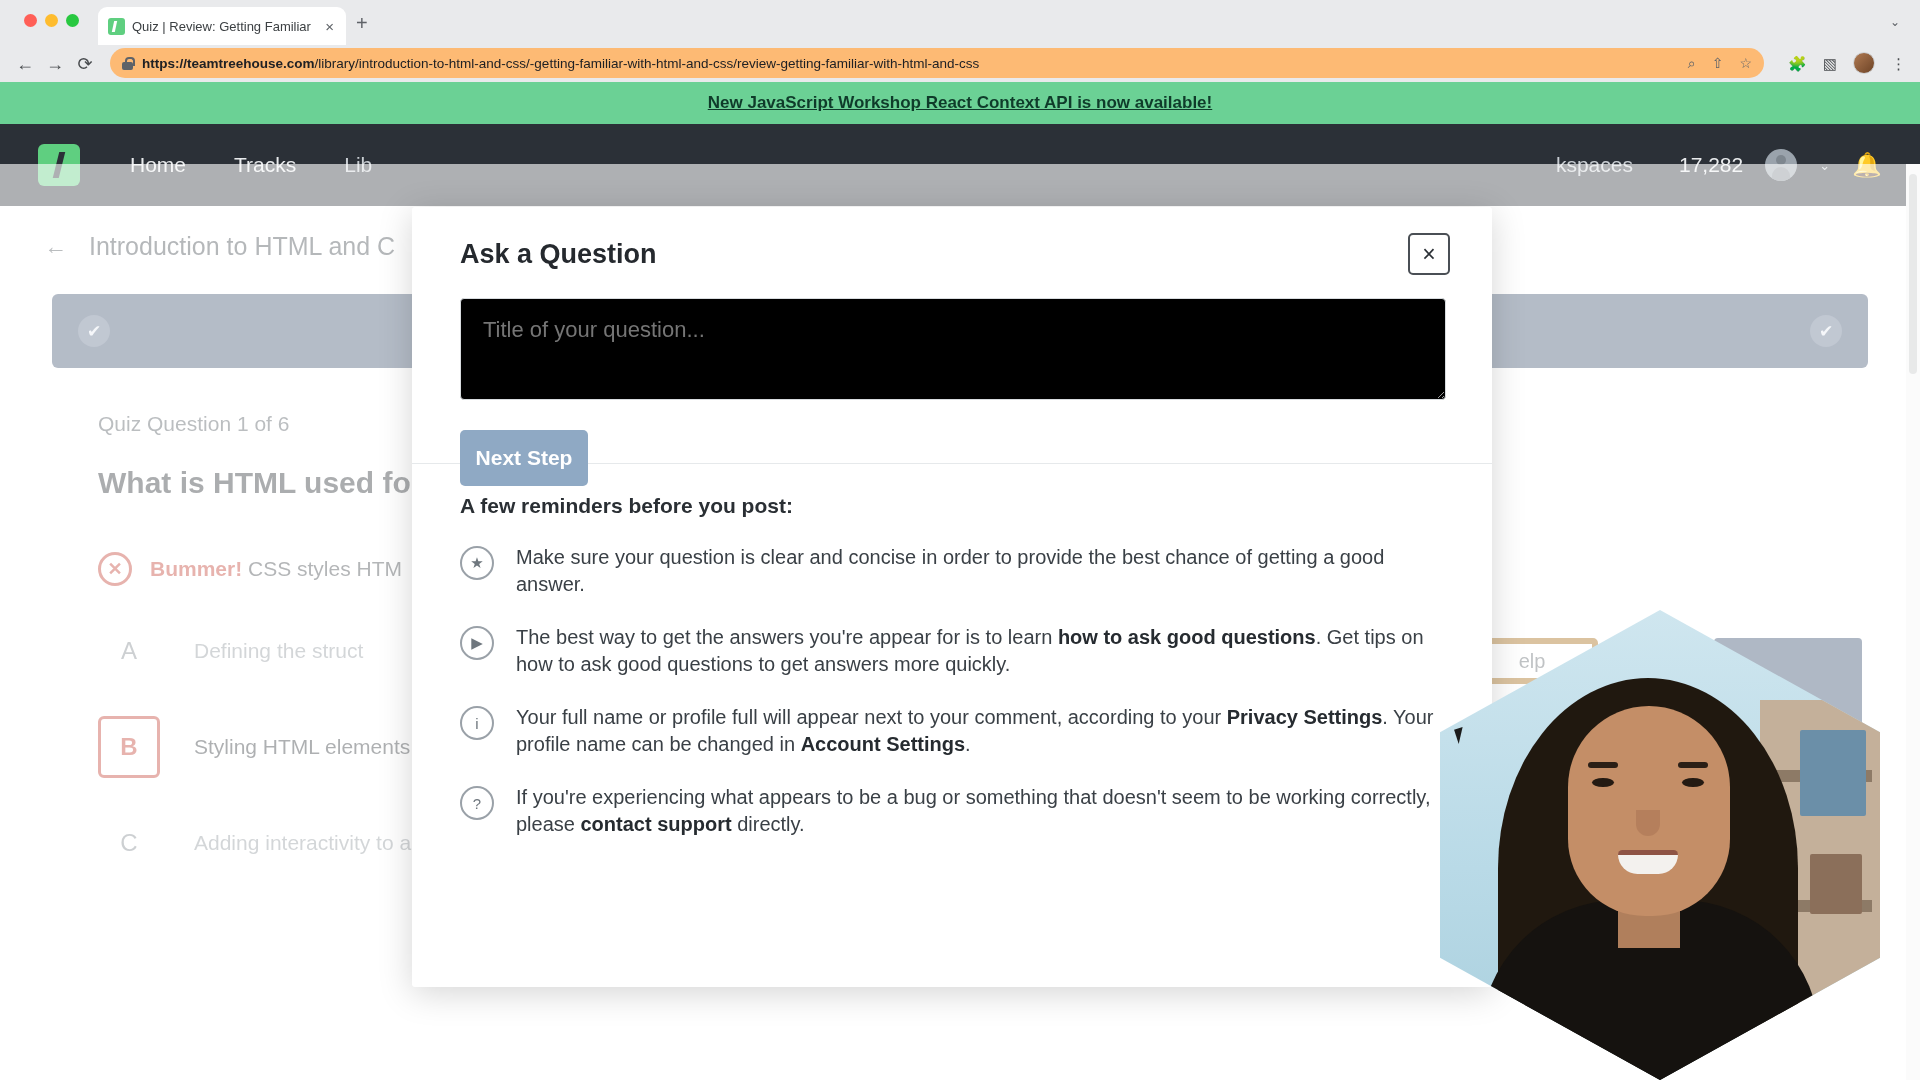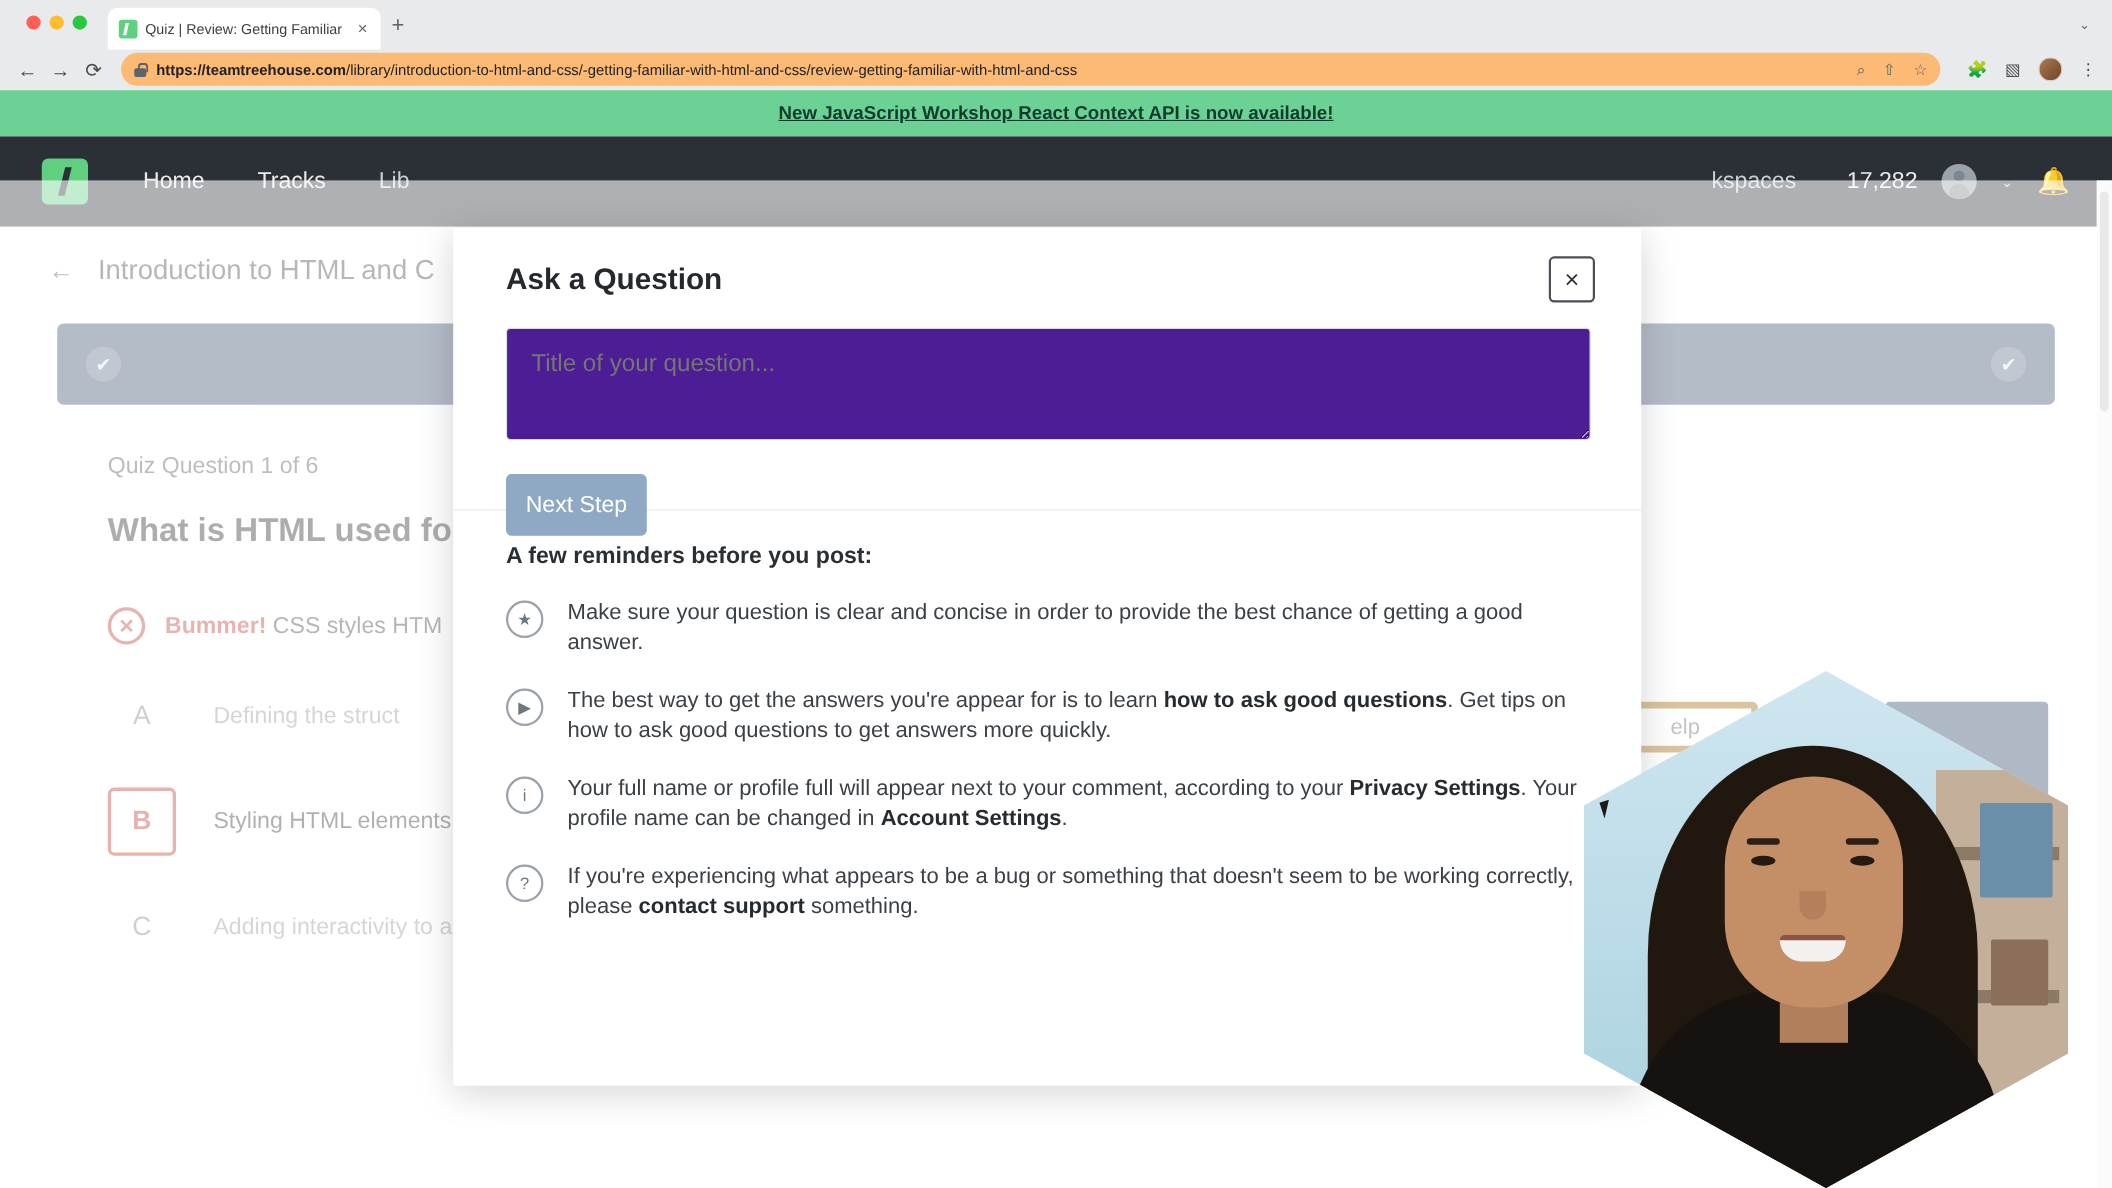--- a/index.html
+++ b/index.html
@@ -220,27 +220,27 @@
   }
   .modal-title { font-size: 27px; font-weight: 700; color: #25292e; }
   .close-box {
     position: absolute; right: 42px; top: 26px; width: 42px; height: 42px;
     border: 2px solid #4a4f55; border-radius: 5px; display: flex;
     align-items: center; justify-content: center; font-size: 23px; color: #2b3036;
     background: #fff;
   }
   .q-input {
     margin-top: 28px; width: 986px; height: 102px;
-    border: 1px solid #d8dcdf; border-radius: 4px; background: #4c1d95;
+    border: 1px solid #d8dcdf; border-radius: 4px; background: #000000;
     padding: 18px 22px; font-size: 22px; color: #8d949a;
     font-family: "Liberation Sans", sans-serif;
   }
   .next-btn {
     margin: 26px 0 0 0; width: 128px; height: 56px; background: #8fa9c4;
-    color: #fff; font-size: 21px; font-weight: 400; border: none; border-radius: 5px;
+    color: #fff; font-size: 21px; font-weight: 700; border: none; border-radius: 5px;
     font-family: "Liberation Sans", sans-serif;
   }
   .modal-divider { border-top: 1px solid #e6e9eb; margin-top: 38px; }
   .reminders { padding: 30px 48px 0 48px; }
   .rem-title { font-size: 21px; font-weight: 700; color: #2a2f34; }
   .rem-list { margin-top: 26px; }
   .rem-item { display: flex; gap: 22px; margin-bottom: 26px; }
   .rem-icon {
     width: 34px; height: 34px; border-radius: 50%; border: 2px solid #9aa1a8;
     color: #6f777e; font-size: 15px; display: flex; align-items: center;
@@ -457,21 +457,21 @@
         <div class="rem-item">
           <div class="rem-icon">i</div>
           <div class="rem-text">
             <span>Your full name or profile full will appear next to your comment, according to your </span><b>Privacy Settings</b><span>. Your profile name can be changed in </span><b>Account Settings</b><span>.</span>
           </div>
         </div>
 
         <div class="rem-item">
           <div class="rem-icon">?</div>
           <div class="rem-text">
-            <span>If you're experiencing what appears to be a bug or something that doesn't seem to be working correctly, please </span><b>contact support</b><span> something.</span>
+            <span>If you're experiencing what appears to be a bug or something that doesn't seem to be working correctly, please </span><b>contact support</b><span> directly.</span>
           </div>
         </div>
 
       </div>
     </div>
   </div>
 
   <div class="cam">
     <div class="cam-shelf">
       <div class="row" style="top:70px"></div>

